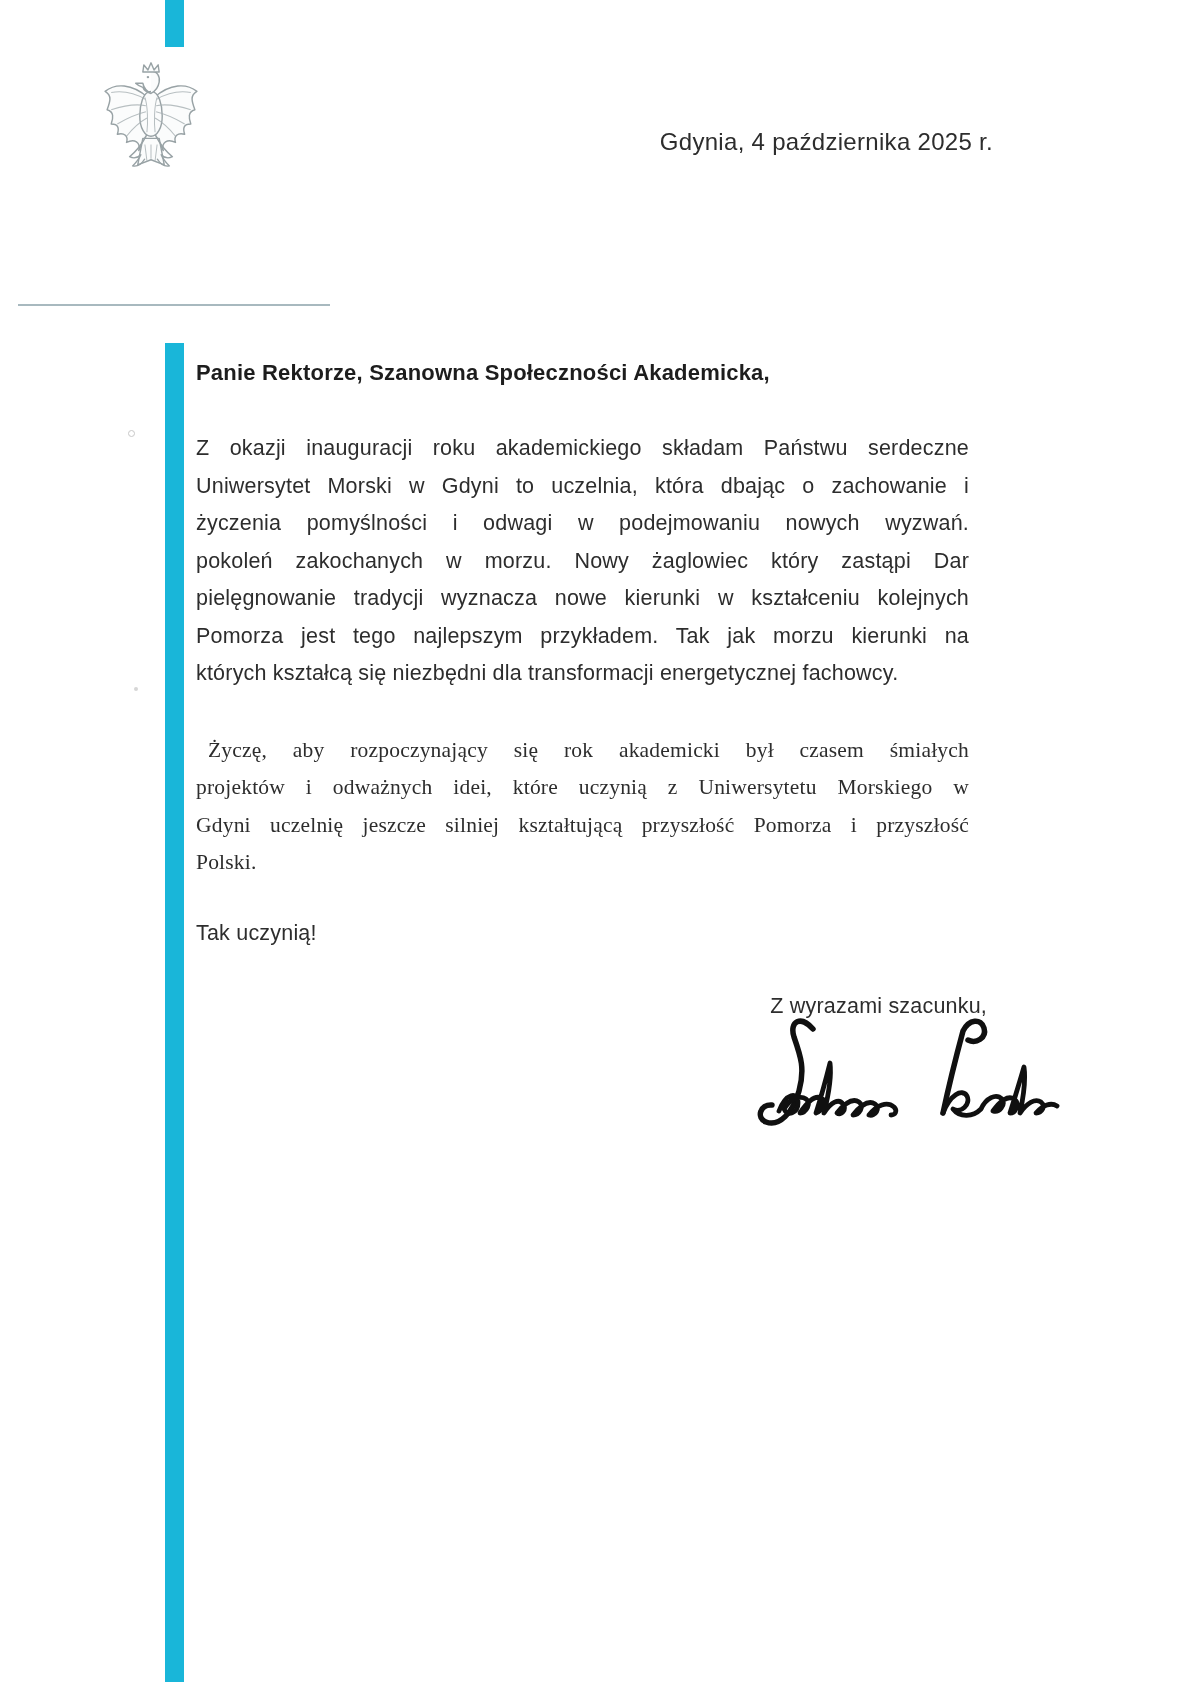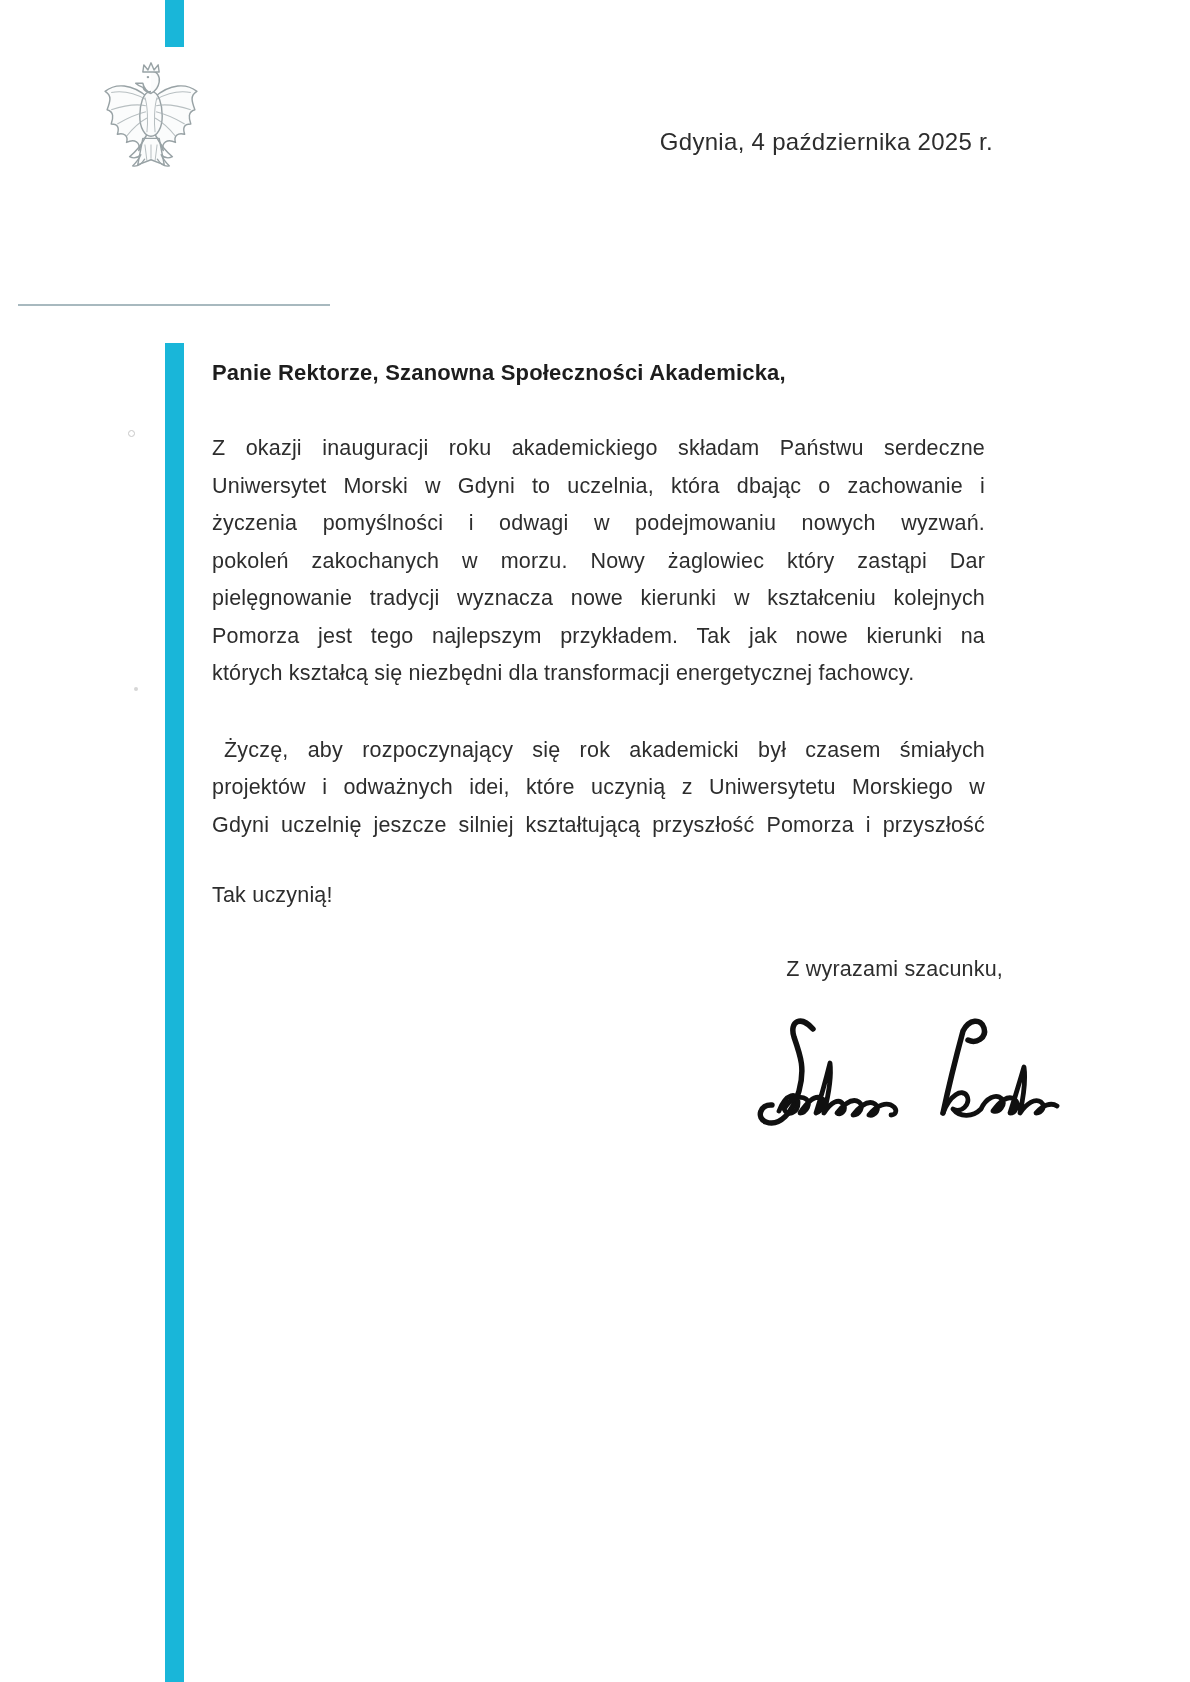--- a/index.html
+++ b/index.html
@@ -38,27 +38,27 @@
     background:rgba(96,128,138,.55);
   }
 
   
   .speck{ position:absolute; border-radius:50%; background:#b5b5b5; opacity:.55; }
   .speck-1{ left:128px; top:430px; width:5px; height:5px; border:1px solid #9a9a9a; background:#fff; }
   .speck-2{ left:134px; top:687px; width:4px; height:4px; }
 
   
   .letter-body{
-    position:absolute; left:212px; top:360px; width:773px;
+    position:absolute; left:196px; top:360px; width:773px;
     font-size:21.5px; letter-spacing:.2px; color:#2d2d2d;
   }
   .salutation{ font-weight:700; font-size:22px; line-height:26px; color:#1d1d1d; }
   .para{ margin:0; }
   .para1{ margin-top:44px; }
-  .para2{ margin-top:39px; }
+  .para2{ margin-top:39px;font-family:Liberation Serif, serif; }
   .jline{
     line-height:37.5px;
     text-align:justify; text-align-last:justify;
     white-space:normal;
   }
   .jline.last{ text-align:right; text-align-last:left; }
   .jline.indent{ padding-left:12px; }
   .closing{ margin-top:33px; line-height:37.5px; }
   .valediction{ margin-top:36px; line-height:37.5px; text-align:right; margin-right:-18px; }
 
@@ -119,28 +119,29 @@
 
   <div class="letter-body">
     <div class="salutation">Panie Rektorze, Szanowna Społeczności Akademicka,</div>
 
     <div class="para para1">
       <div class="jline">Z okazji inauguracji roku akademickiego składam Państwu serdeczne</div>
       <div class="jline">Uniwersytet Morski w Gdyni to uczelnia, która dbając o zachowanie i</div>
       <div class="jline">życzenia pomyślności i odwagi w podejmowaniu nowych wyzwań.</div>
       <div class="jline">pokoleń zakochanych w morzu. Nowy żaglowiec który zastąpi Dar</div>
       <div class="jline">pielęgnowanie tradycji wyznacza nowe kierunki w kształceniu kolejnych</div>
-      <div class="jline">Pomorza jest tego najlepszym przykładem. Tak jak nowe kierunki na</div>
+      <div class="jline">Pomorza jest tego najlepszym przykładem. Tak jak morzu kierunki na</div>
       <div class="jline last">których kształcą się niezbędni dla transformacji energetycznej fachowcy.</div>
     </div>
 
     <div class="para para2">
       <div class="jline indent">Życzę, aby rozpoczynający się rok akademicki był czasem śmiałych</div>
       <div class="jline">projektów i odważnych idei, które uczynią z Uniwersytetu Morskiego w</div>
       <div class="jline">Gdyni uczelnię jeszcze silniej kształtującą przyszłość Pomorza i przyszłość</div>
+      <div class="jline last">Polski.</div>
     </div>
 
     <div class="closing">Tak uczynią!</div>
 
     <div class="valediction">Z wyrazami szacunku,</div>
   </div>
 
   <div class="signature" aria-label="Magdalena Kochan">
     <svg viewBox="0 0 330 150" width="330" height="150">
       <g fill="none" stroke="#101010" stroke-linecap="round" stroke-linejoin="round">

